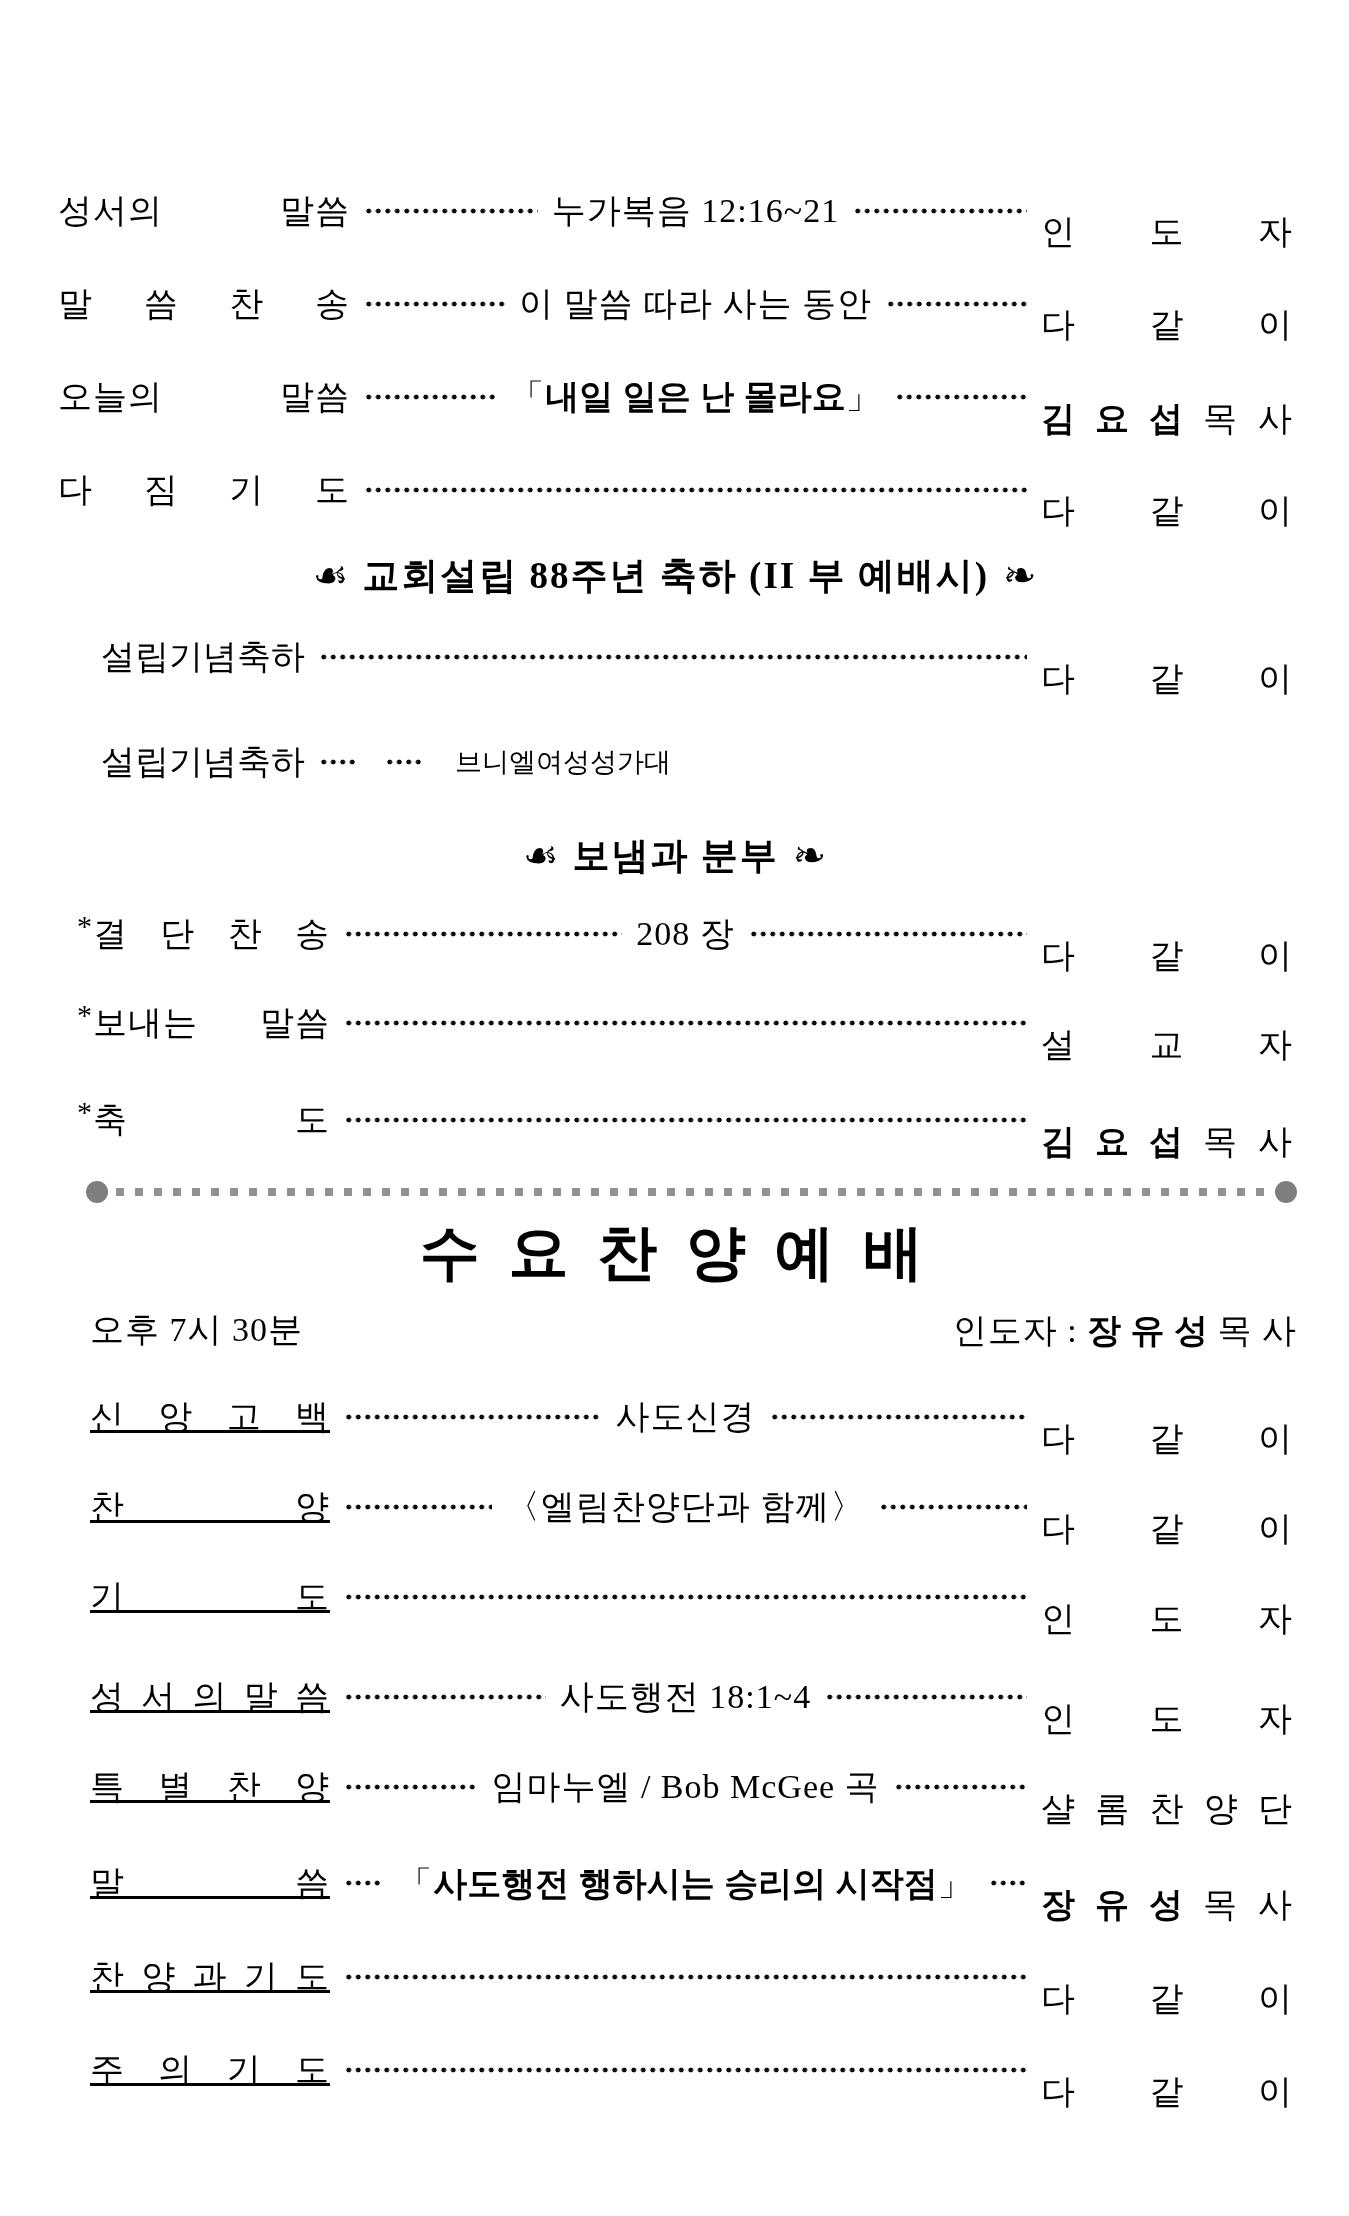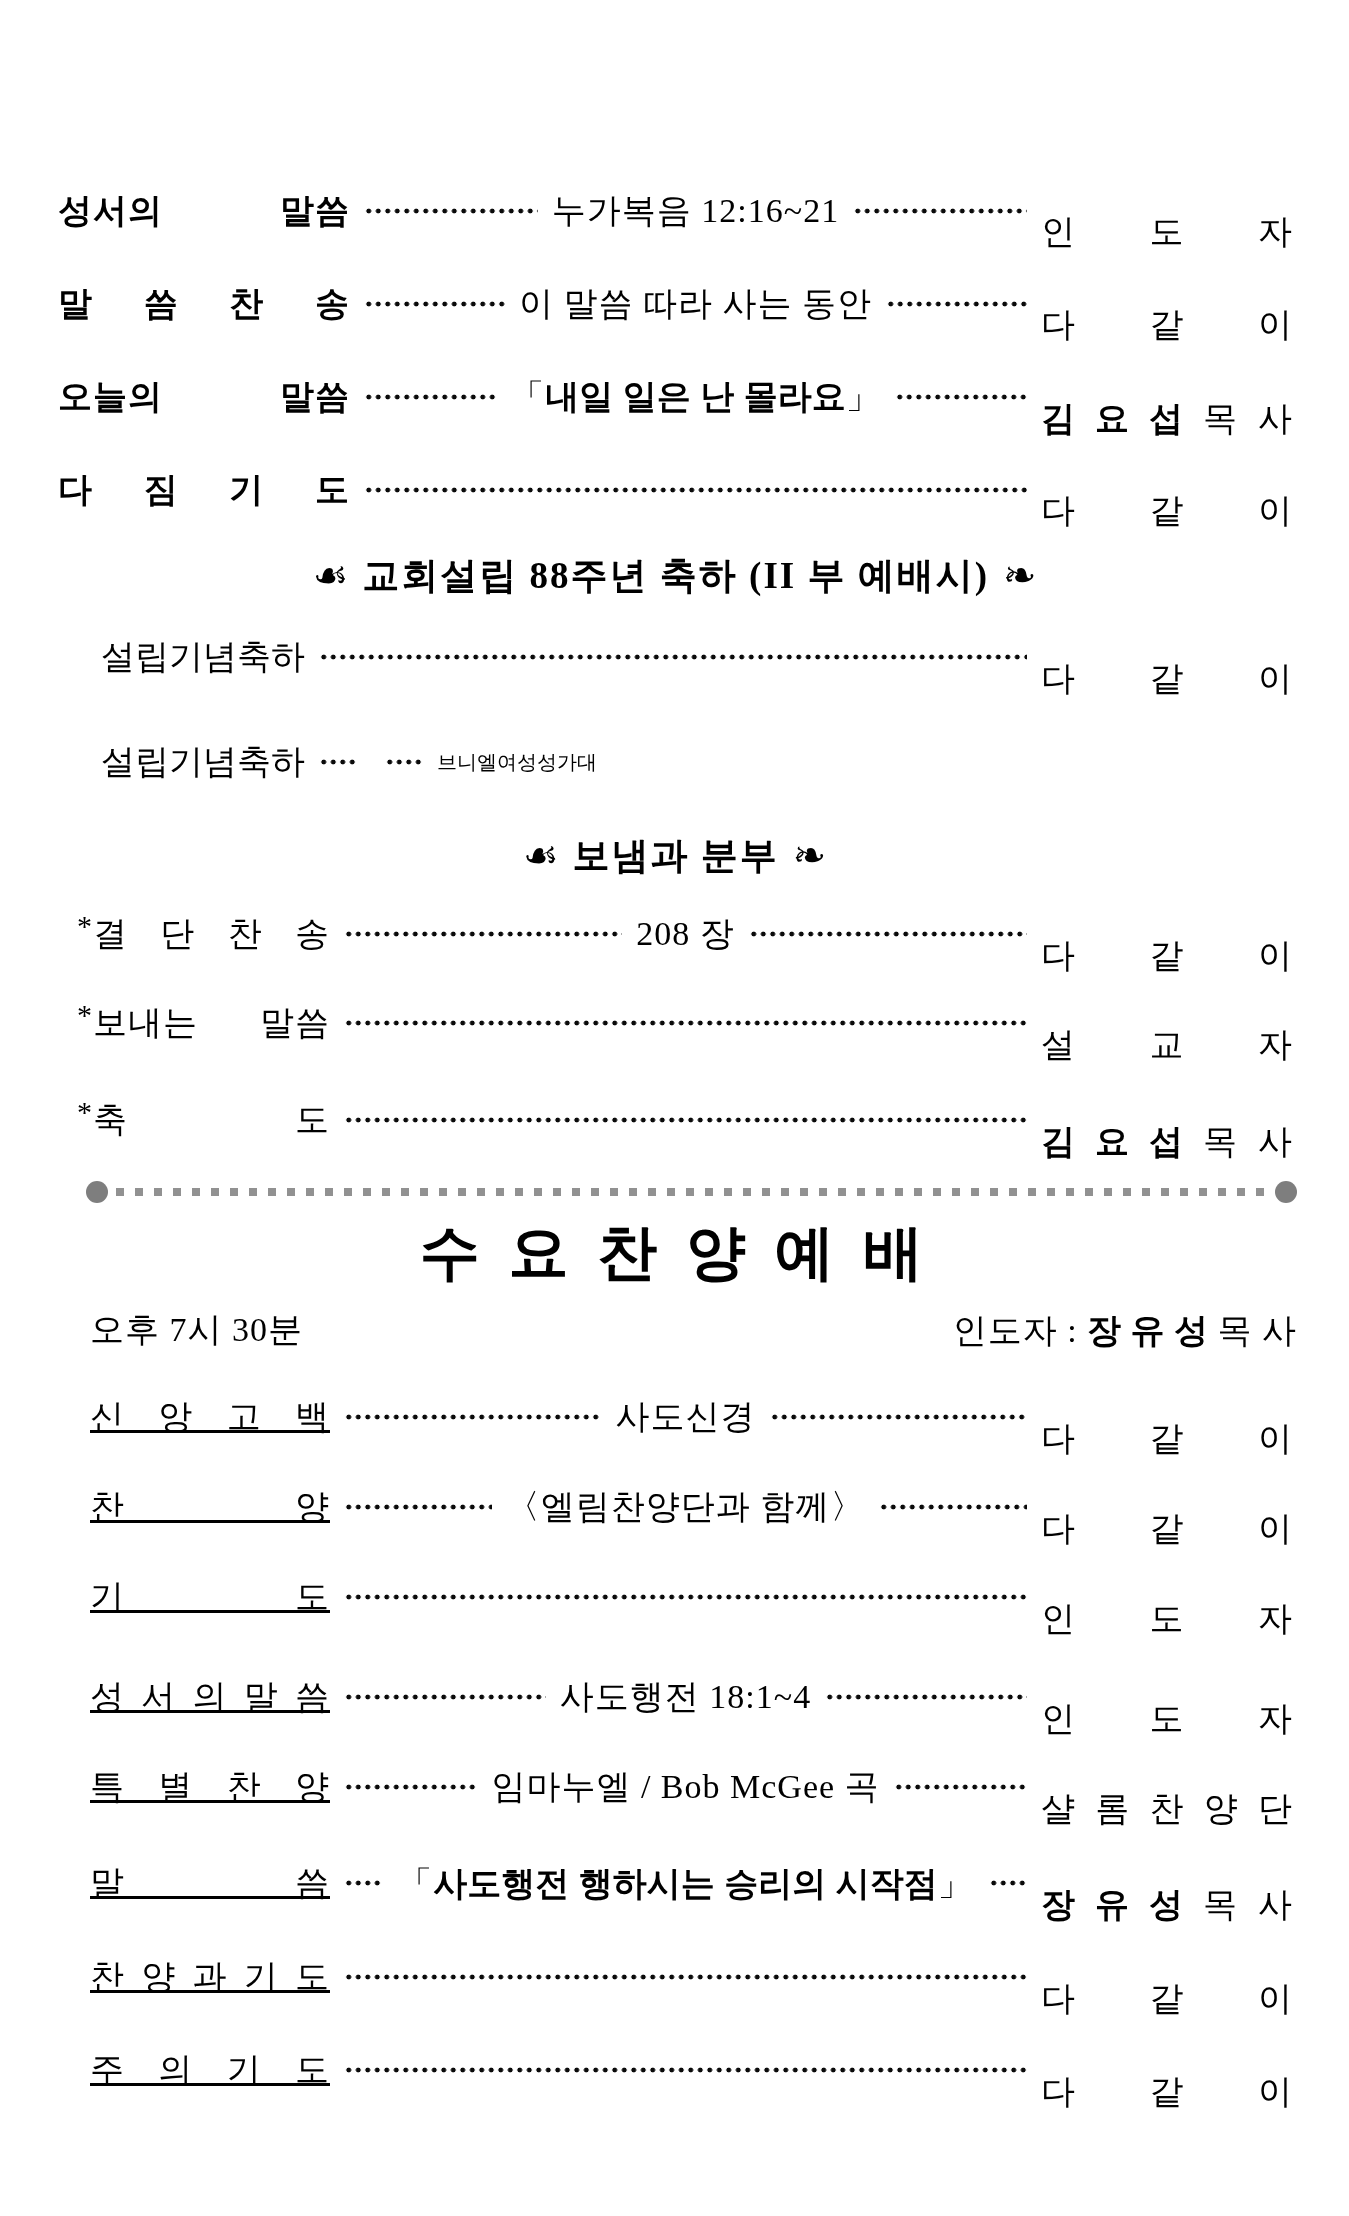--- a/index.html
+++ b/index.html
@@ -13,27 +13,27 @@
   .page{width:1349px;height:2216px;padding-top:164px;box-sizing:border-box;}
   .row{
     display:flex;align-items:center;
     padding-left:58px;padding-right:56px;
     letter-spacing:1px;
   }
   .row.ast-row{padding-left:77px;}
   .row.p2{padding-left:90px;}
   .row.nrow{padding-left:101px;}
   
-  .lb{width:292px;flex:none;text-align:justify;text-align-last:justify;font-weight:bold;}
+  .lb{width:292px;flex:none;text-align:justify;text-align-last:justify;}
   .lb-a{width:237px;flex:none;text-align:justify;text-align-last:justify;}
   .lb2{width:240px;flex:none;text-align:justify;text-align-last:justify;text-decoration:underline;}
   .lb-n{flex:none;font-size:34px;letter-spacing:0;}
   
   .rt{width:252px;flex:none;text-align:justify;text-align-last:justify;margin-top:43px;}
-  .rt-n{width:252px;flex:none;font-size:20px;letter-spacing:0;text-align:left;white-space:nowrap;}
+  .rt-n{width:252px;flex:none;font-size:27px;letter-spacing:0;text-align:center;white-space:nowrap;}
   
   .ld{
     flex:1 1 auto;height:10px;margin:0 14px;
     background-image:radial-gradient(circle,#0a0a0a 2.2px,transparent 2.7px);
     background-size:9.5px 10px;background-position:left center;background-repeat:repeat-x;
     min-width:20px;
   }
   .ld.sm{flex:0 0 38px;min-width:38px;}
   .ct{flex:0 0 auto;text-align:center;white-space:nowrap;}
   .bold, b{font-weight:bold;font-family:"Liberation Sans","DejaVu Sans",sans-serif;letter-spacing:0;}

